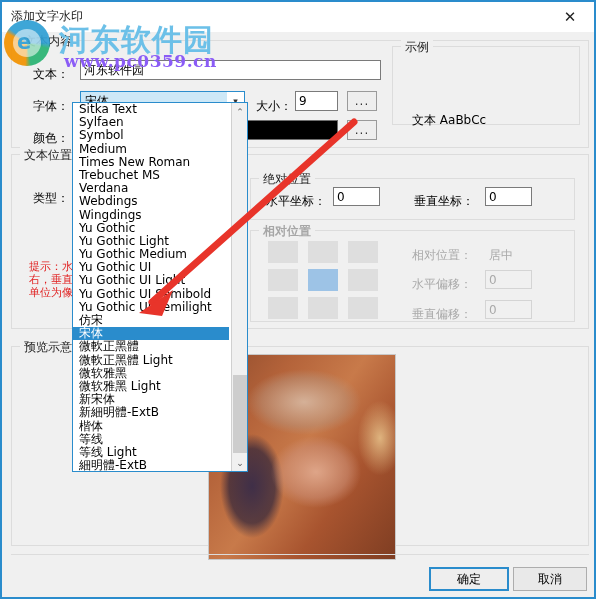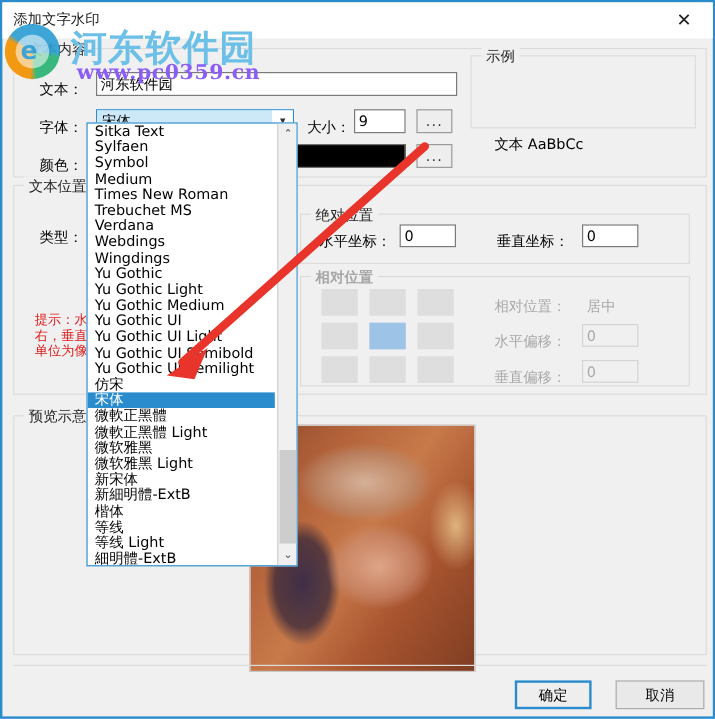--- a/index.html
+++ b/index.html
@@ -101,21 +101,21 @@
   </div>
 
   <span class="lbl" style="left:254px;top:96px;">大小：</span>
   <div class="tinput" style="left:293px;top:89px;width:43px;height:20px;">9</div>
   <div class="dots" style="left:345px;top:89px;width:30px;height:20px;">...</div>
 
   <span class="lbl" style="left:31px;top:128px;">颜色：</span>
   <div id="color-swatch" style="left:240px;top:118px;width:96px;height:20px;"></div>
   <div class="dots" style="left:345px;top:118px;width:30px;height:20px;">...</div>
 
-  <div class="group" style="left:390px;top:44px;width:188px;height:61px;">
+  <div class="group" style="left:390px;top:44px;width:188px;height:79px;">
     <span class="group-title">示例</span>
   </div>
   <div id="sample-text">文本 AaBbCc</div>
 
   <div class="group" style="left:9px;top:152px;width:578px;height:175px;">
     <span class="group-title">文本位置</span>
   </div>
   <span class="lbl" style="left:31px;top:188px;">类型：</span>
 
   <div id="hint">
@@ -153,21 +153,21 @@
   <span class="lbl dim" style="left:410px;top:304px;">垂直偏移：</span>
   <div class="tinput dim" style="left:483px;top:298px;width:47px;height:19px;">0</div>
 
   <div class="group" style="left:9px;top:344px;width:578px;height:200px;">
     <span class="group-title">预览示意图</span>
   </div>
   <div id="preview-img"></div>
   <div id="preview-frame"></div>
 
   <div id="footer-sep"></div>
-  <div class="btn default" style="left:427px;top:565px;width:64px;height:24px;">确定</div>
+  <div class="btn default" style="left:427px;top:565px;width:80px;height:24px;">确定</div>
   <div class="btn" style="left:511px;top:565px;width:74px;height:24px;">取消</div>
 
   <div id="dropdown">
     <div id="dd-list">
         <div class="dd-item">Sitka Text</div>
         <div class="dd-item">Sylfaen</div>
         <div class="dd-item">Symbol</div>
         <div class="dd-item">Medium</div>
         <div class="dd-item">Times New Roman</div>
         <div class="dd-item">Trebuchet MS</div>

